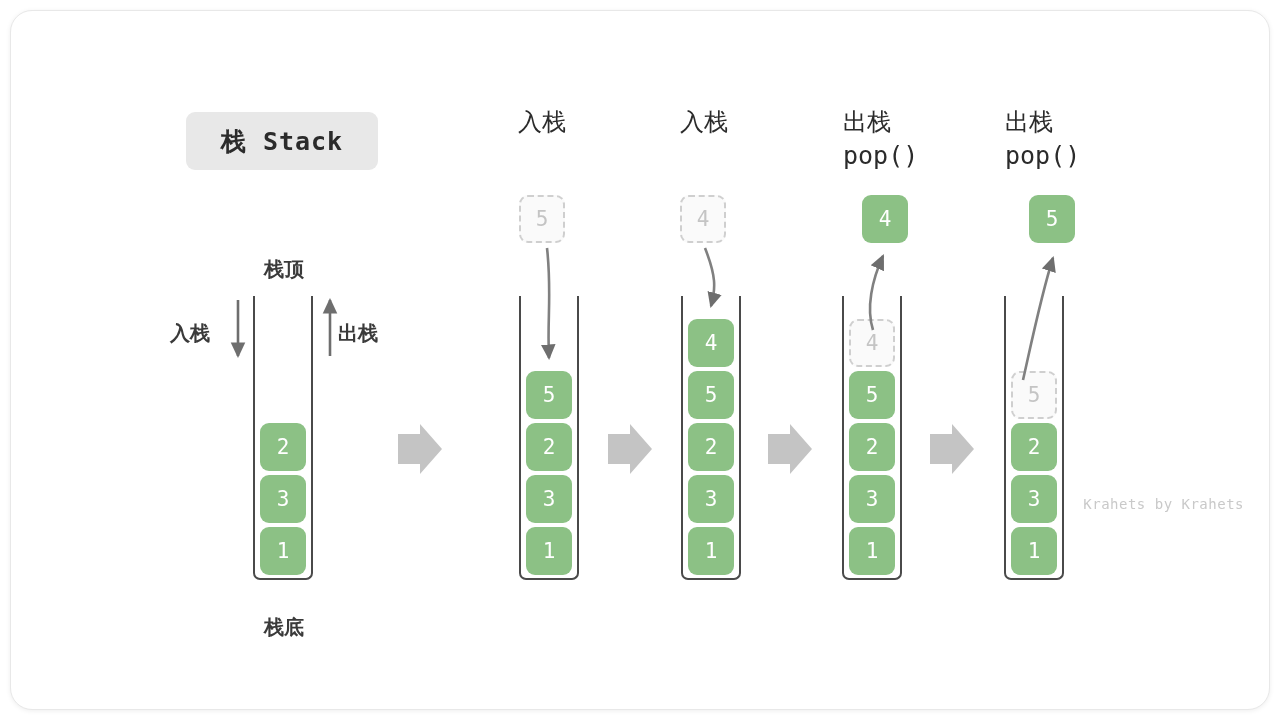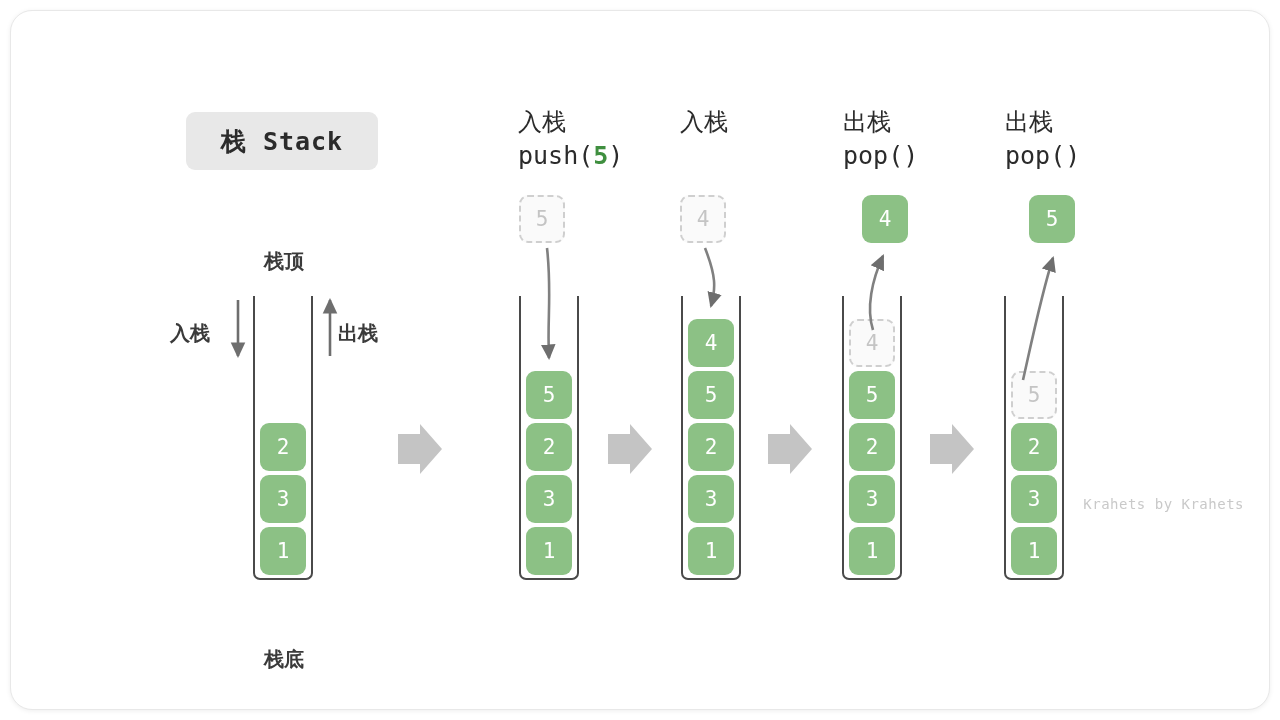--- a/index.html
+++ b/index.html
@@ -122,33 +122,32 @@
   }
 </style>
 </head>
 <body>
 
 <div id="canvas">
   <div class="card"></div>
 
   <div class="title-chip">栈 Stack</div>
 
-  <div class="cap-label" style="left:232px; top:248px; width:104px;">栈顶</div>
-  <div class="cap-label" style="left:232px; top:646px; width:104px;">栈底</div>
+  <div class="cap-label" style="left:232px; top:256px; width:104px;">栈顶</div>
+  <div class="cap-label" style="left:232px; top:614px; width:104px;">栈底</div>
   <div class="side-label" style="left:170px; top:320px;">入栈</div>
   <div class="side-label" style="left:338px; top:320px;">出栈</div>
 
   <div class="stack-frame" style="left:253px; top:296px; height:284px;"></div>
   <div class="vbox solid" style="left:260px; top:423px;">2</div>
   <div class="vbox solid" style="left:260px; top:475px;">3</div>
   <div class="vbox solid" style="left:260px; top:527px;">1</div>
 
   <div class="col-head" style="left:518px; top:106px;">
     <span class="cn">入栈</span>
-    <span class="code"><span>push(</span><span class="num">5</span><span>)</span></span>
   </div>
   <div class="vbox ghost" style="left:519px; top:195px;">5</div>
 
   <div class="stack-frame" style="left:519px; top:296px; height:284px;"></div>
   <div class="vbox solid" style="left:526px; top:371px;">5</div>
   <div class="vbox solid" style="left:526px; top:423px;">2</div>
   <div class="vbox solid" style="left:526px; top:475px;">3</div>
   <div class="vbox solid" style="left:526px; top:527px;">1</div>
 
   <div class="col-head" style="left:680px; top:106px;">

